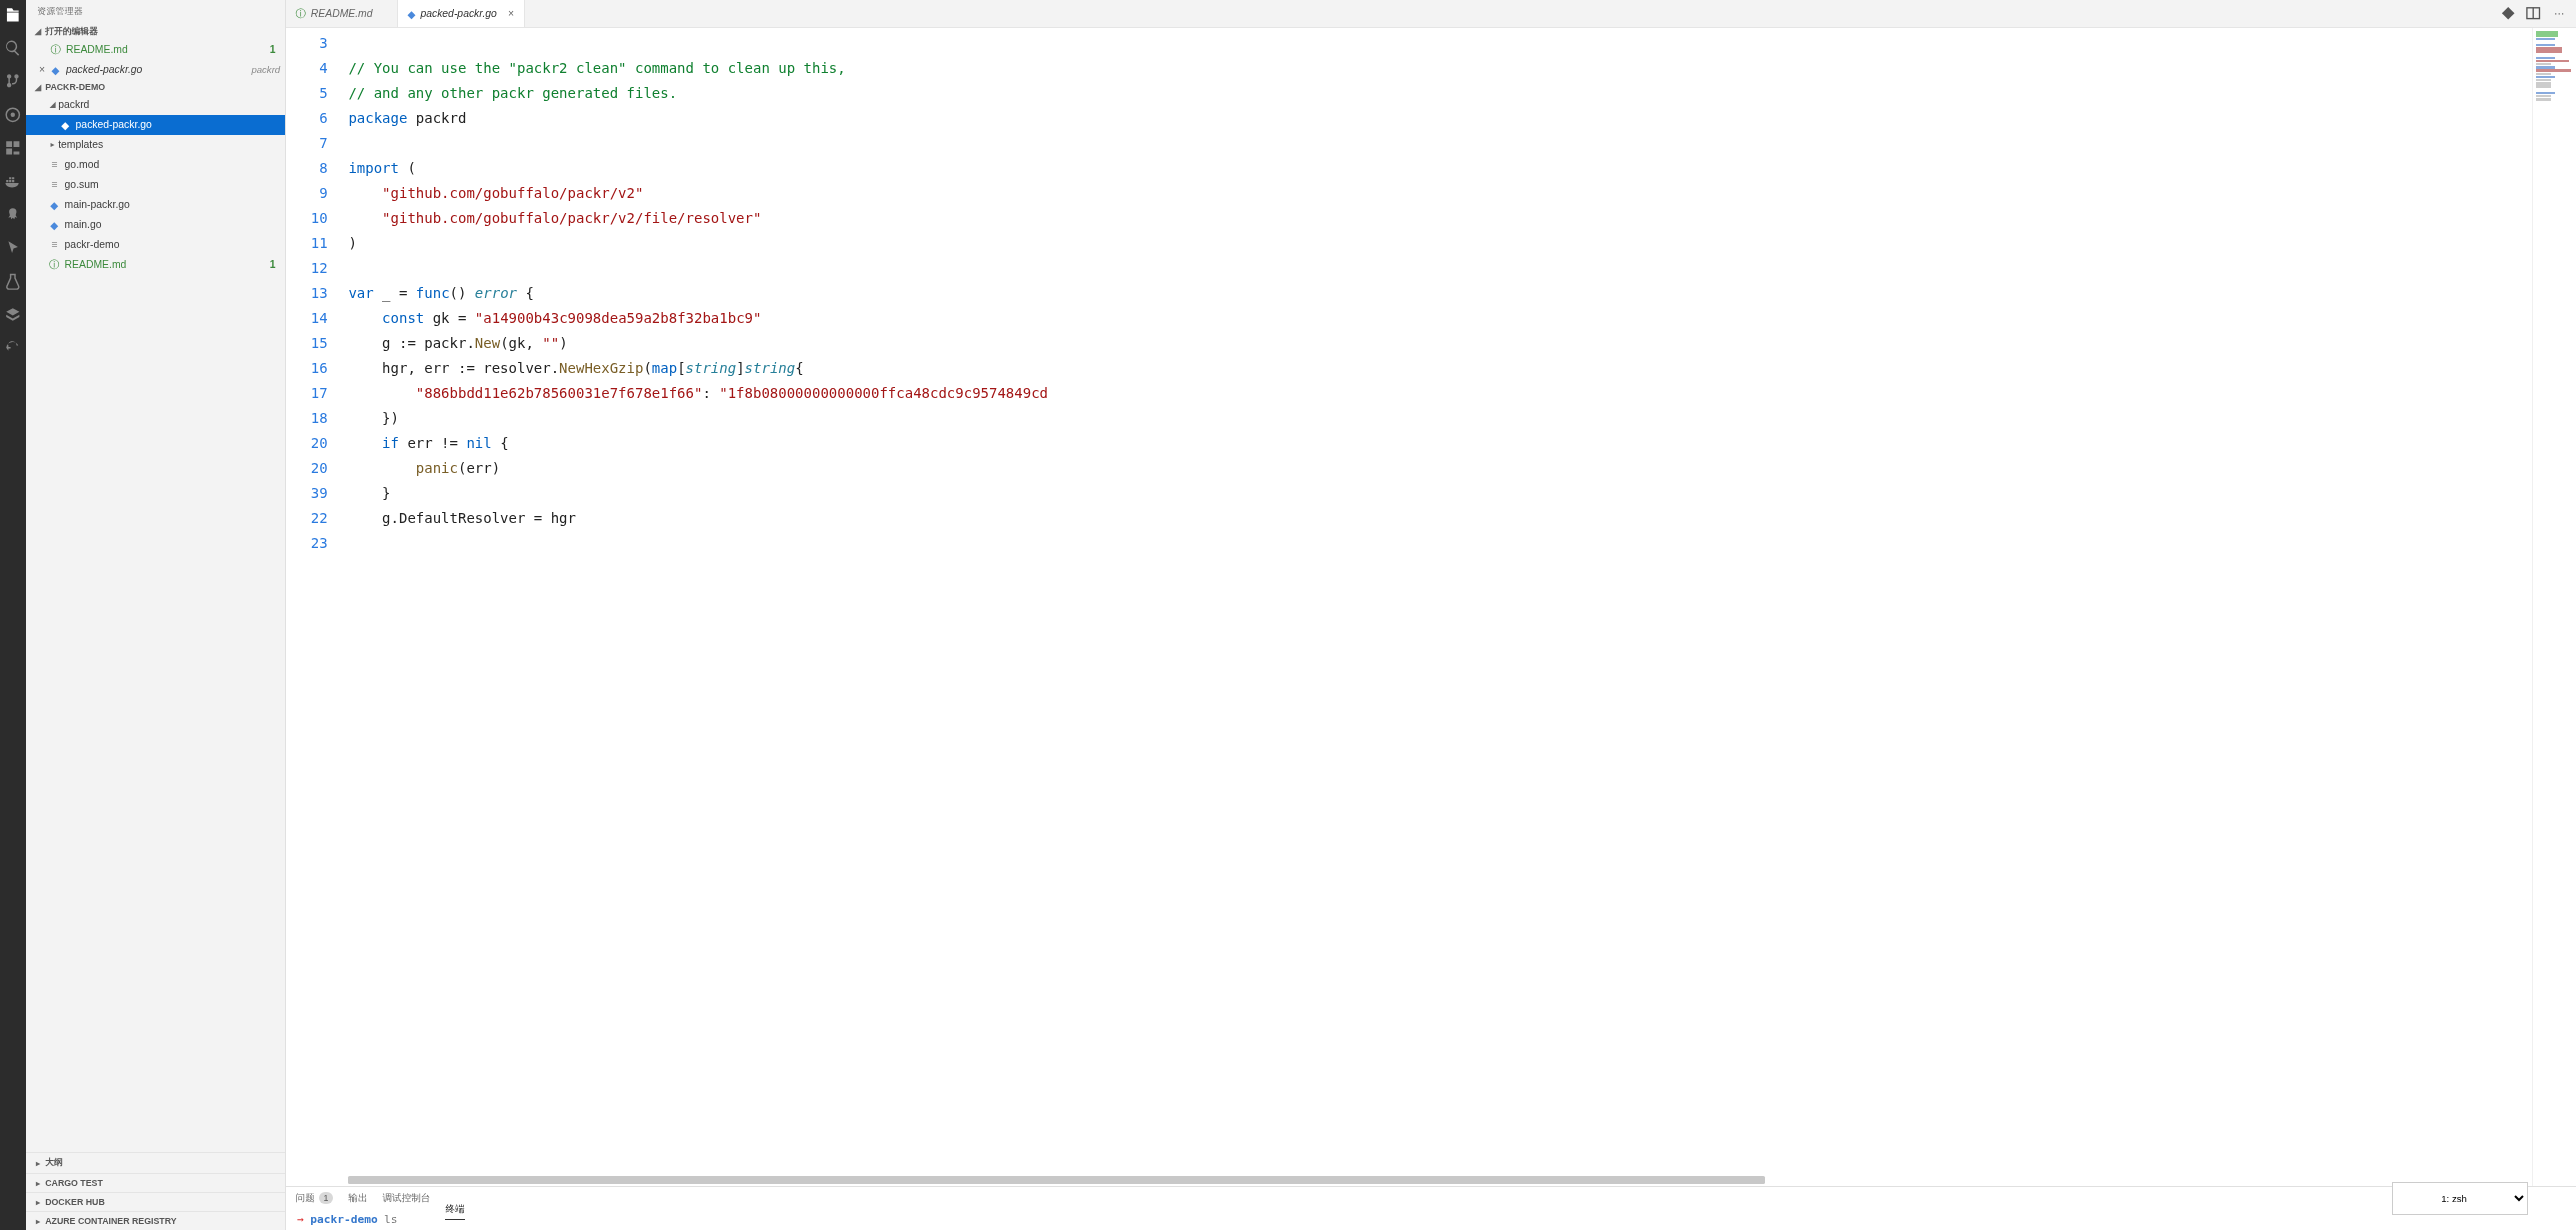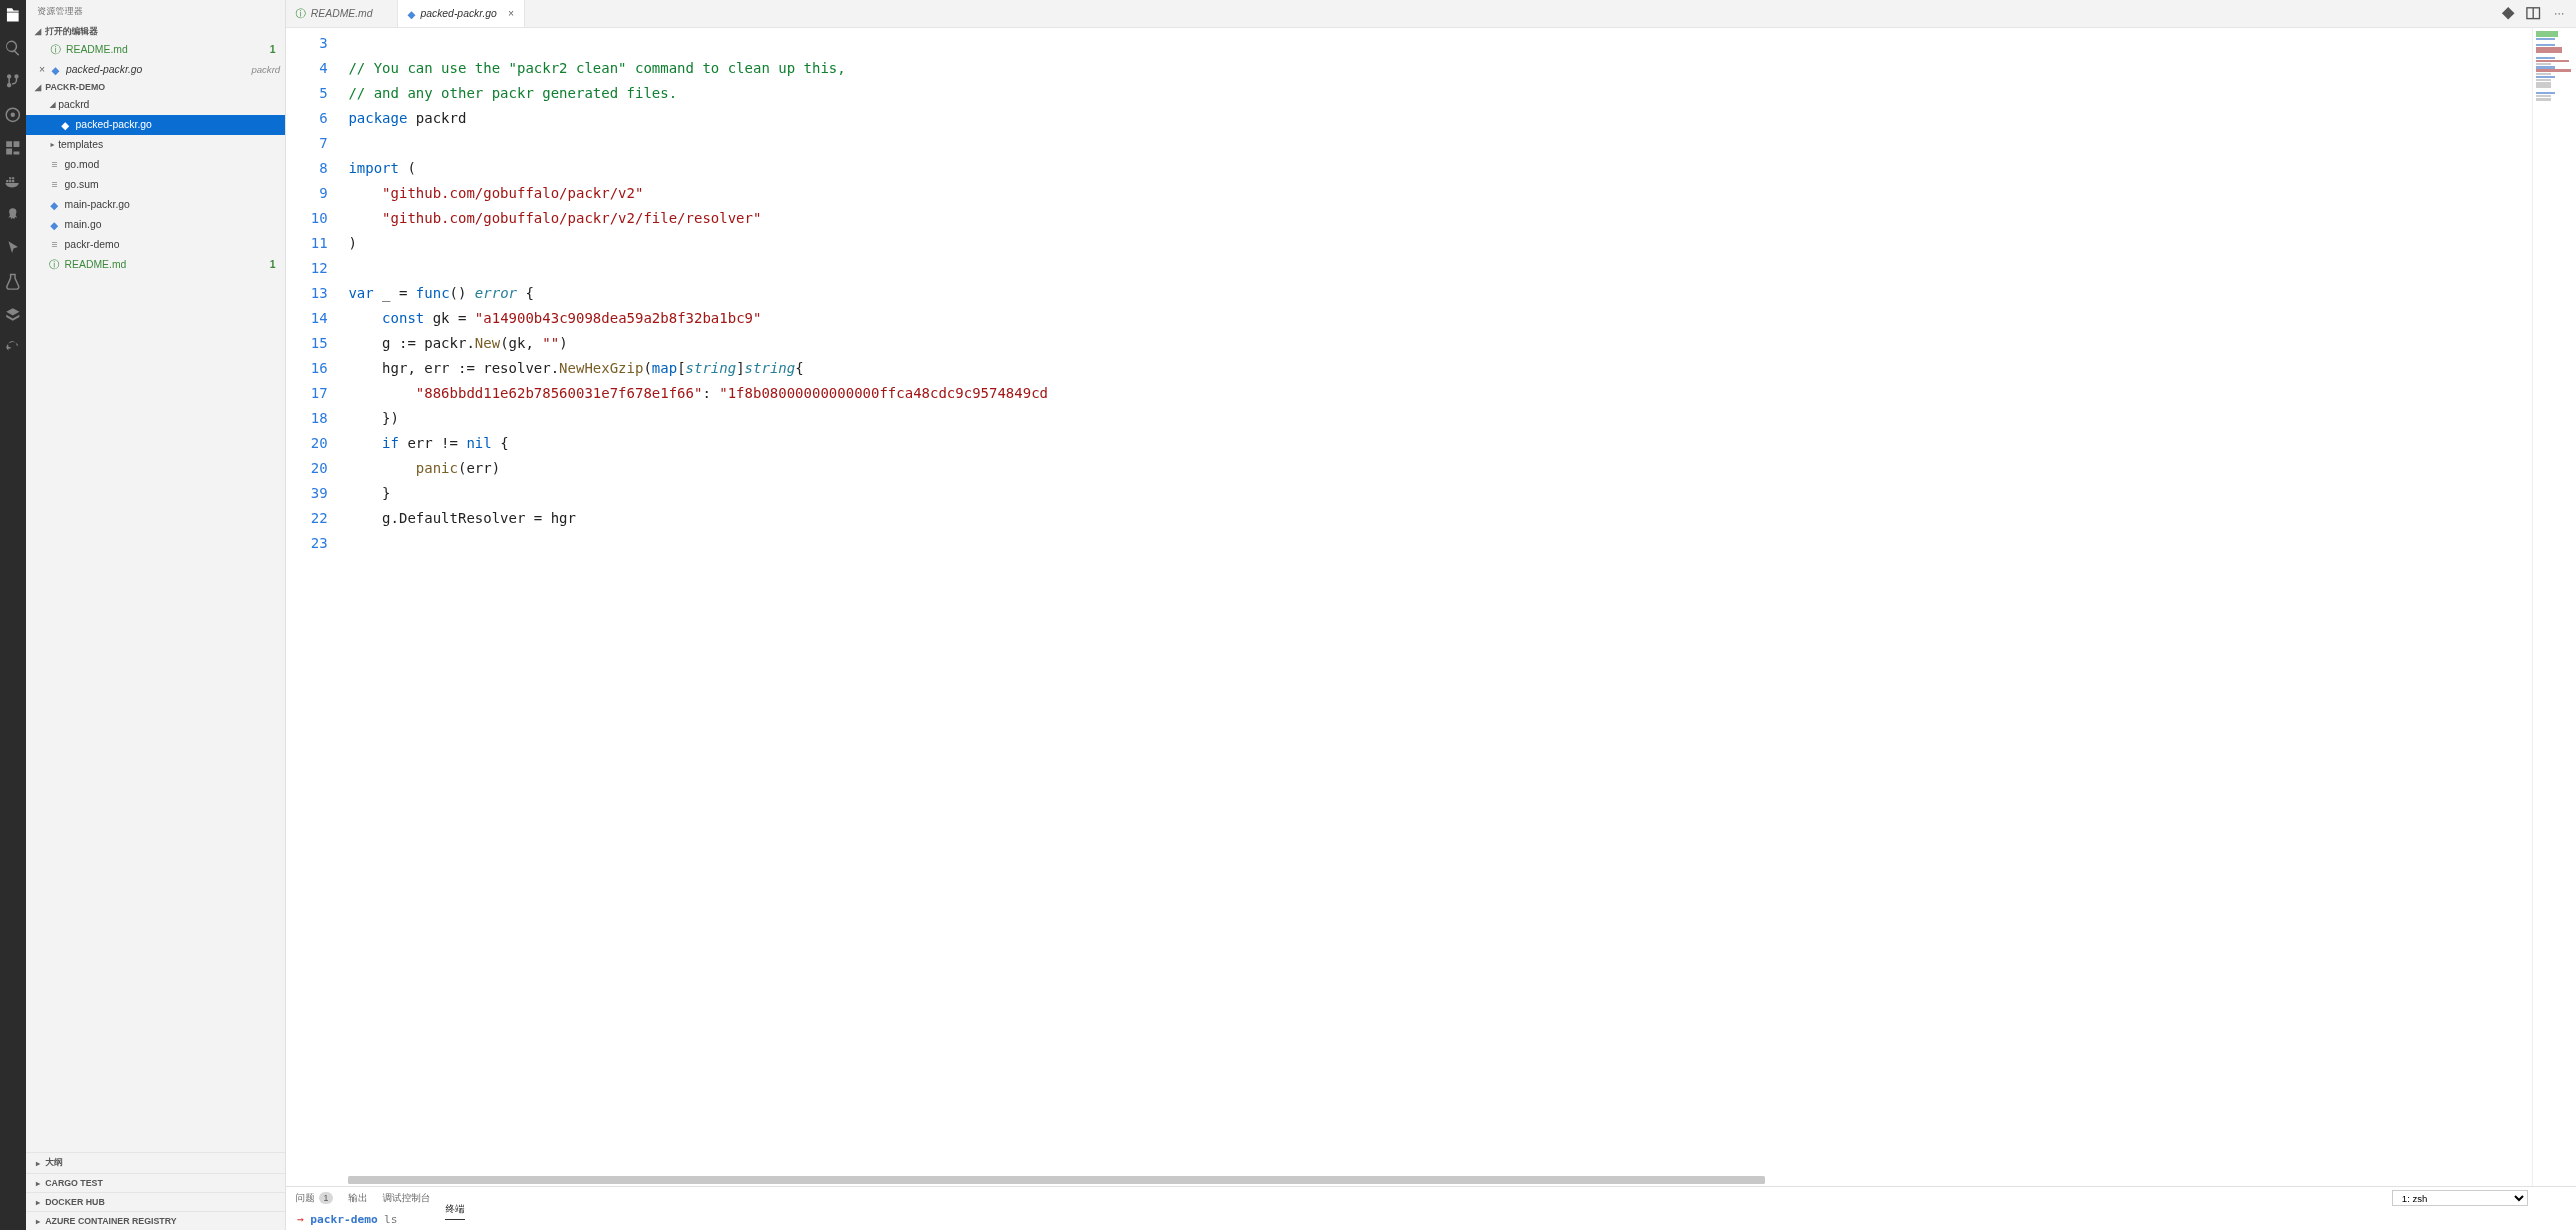--- a/index.html
+++ b/index.html
@@ -63,21 +63,21 @@
 .mm-grn { background: #8c8; width: 60%; }
 .mm-blu { background: #8ad; width: 50%; }
 .mm-gry { background: #ccc; width: 40%; }
 
 .panel { height: 44px; border-top: 0.8px solid #e0e0e0; display: flex; flex-direction: column; }
 .panel-tabs { display: flex; align-items: center; height: 22.4px; padding: 0 9.6px; gap: 15px; font-size: 9.6px; color: #666; }
 .panel-tab { cursor: pointer; display: flex; align-items: center; gap: 4px; padding: 3.2px 0; }
 .panel-tab.active { color: #222; border-bottom: 0.8px solid #333; margin-top: 24px; }
 .pill { background: #d8d8d8; border-radius: 7.2px; padding: 0 4.8px; font-size: 8.8px; color: #555; line-height: 12px; }
 .panel-right { margin-left: auto; display: flex; align-items: center; gap: 9.6px; color: #555; }
-.term-select { border: 0.8px solid #ccc; background: #fff; padding: 0.8px 4.8px; font-size: 9.6px; height: 16px; width: 136px; }
+.term-select { border: 0.8px solid #ccc; background: #fff; padding: 0.8px 4.8px; font-size: 9.6px; height: 33px; width: 136px; text-align: center; }
 .panel-body { flex: 1; padding: 1.6px 11.2px; font-family: Menlo, Consolas, monospace; font-size: 11.2px; color: #333; display: flex; align-items: center; gap: 6.4px; }
 .arrow { color: #d33; }
 .cwd { color: #3477cc; font-weight: 600; }
 .cmd { color: #777; }
 
 svg { fill: currentColor; }
 </style>
 </head>
 <body>
 

